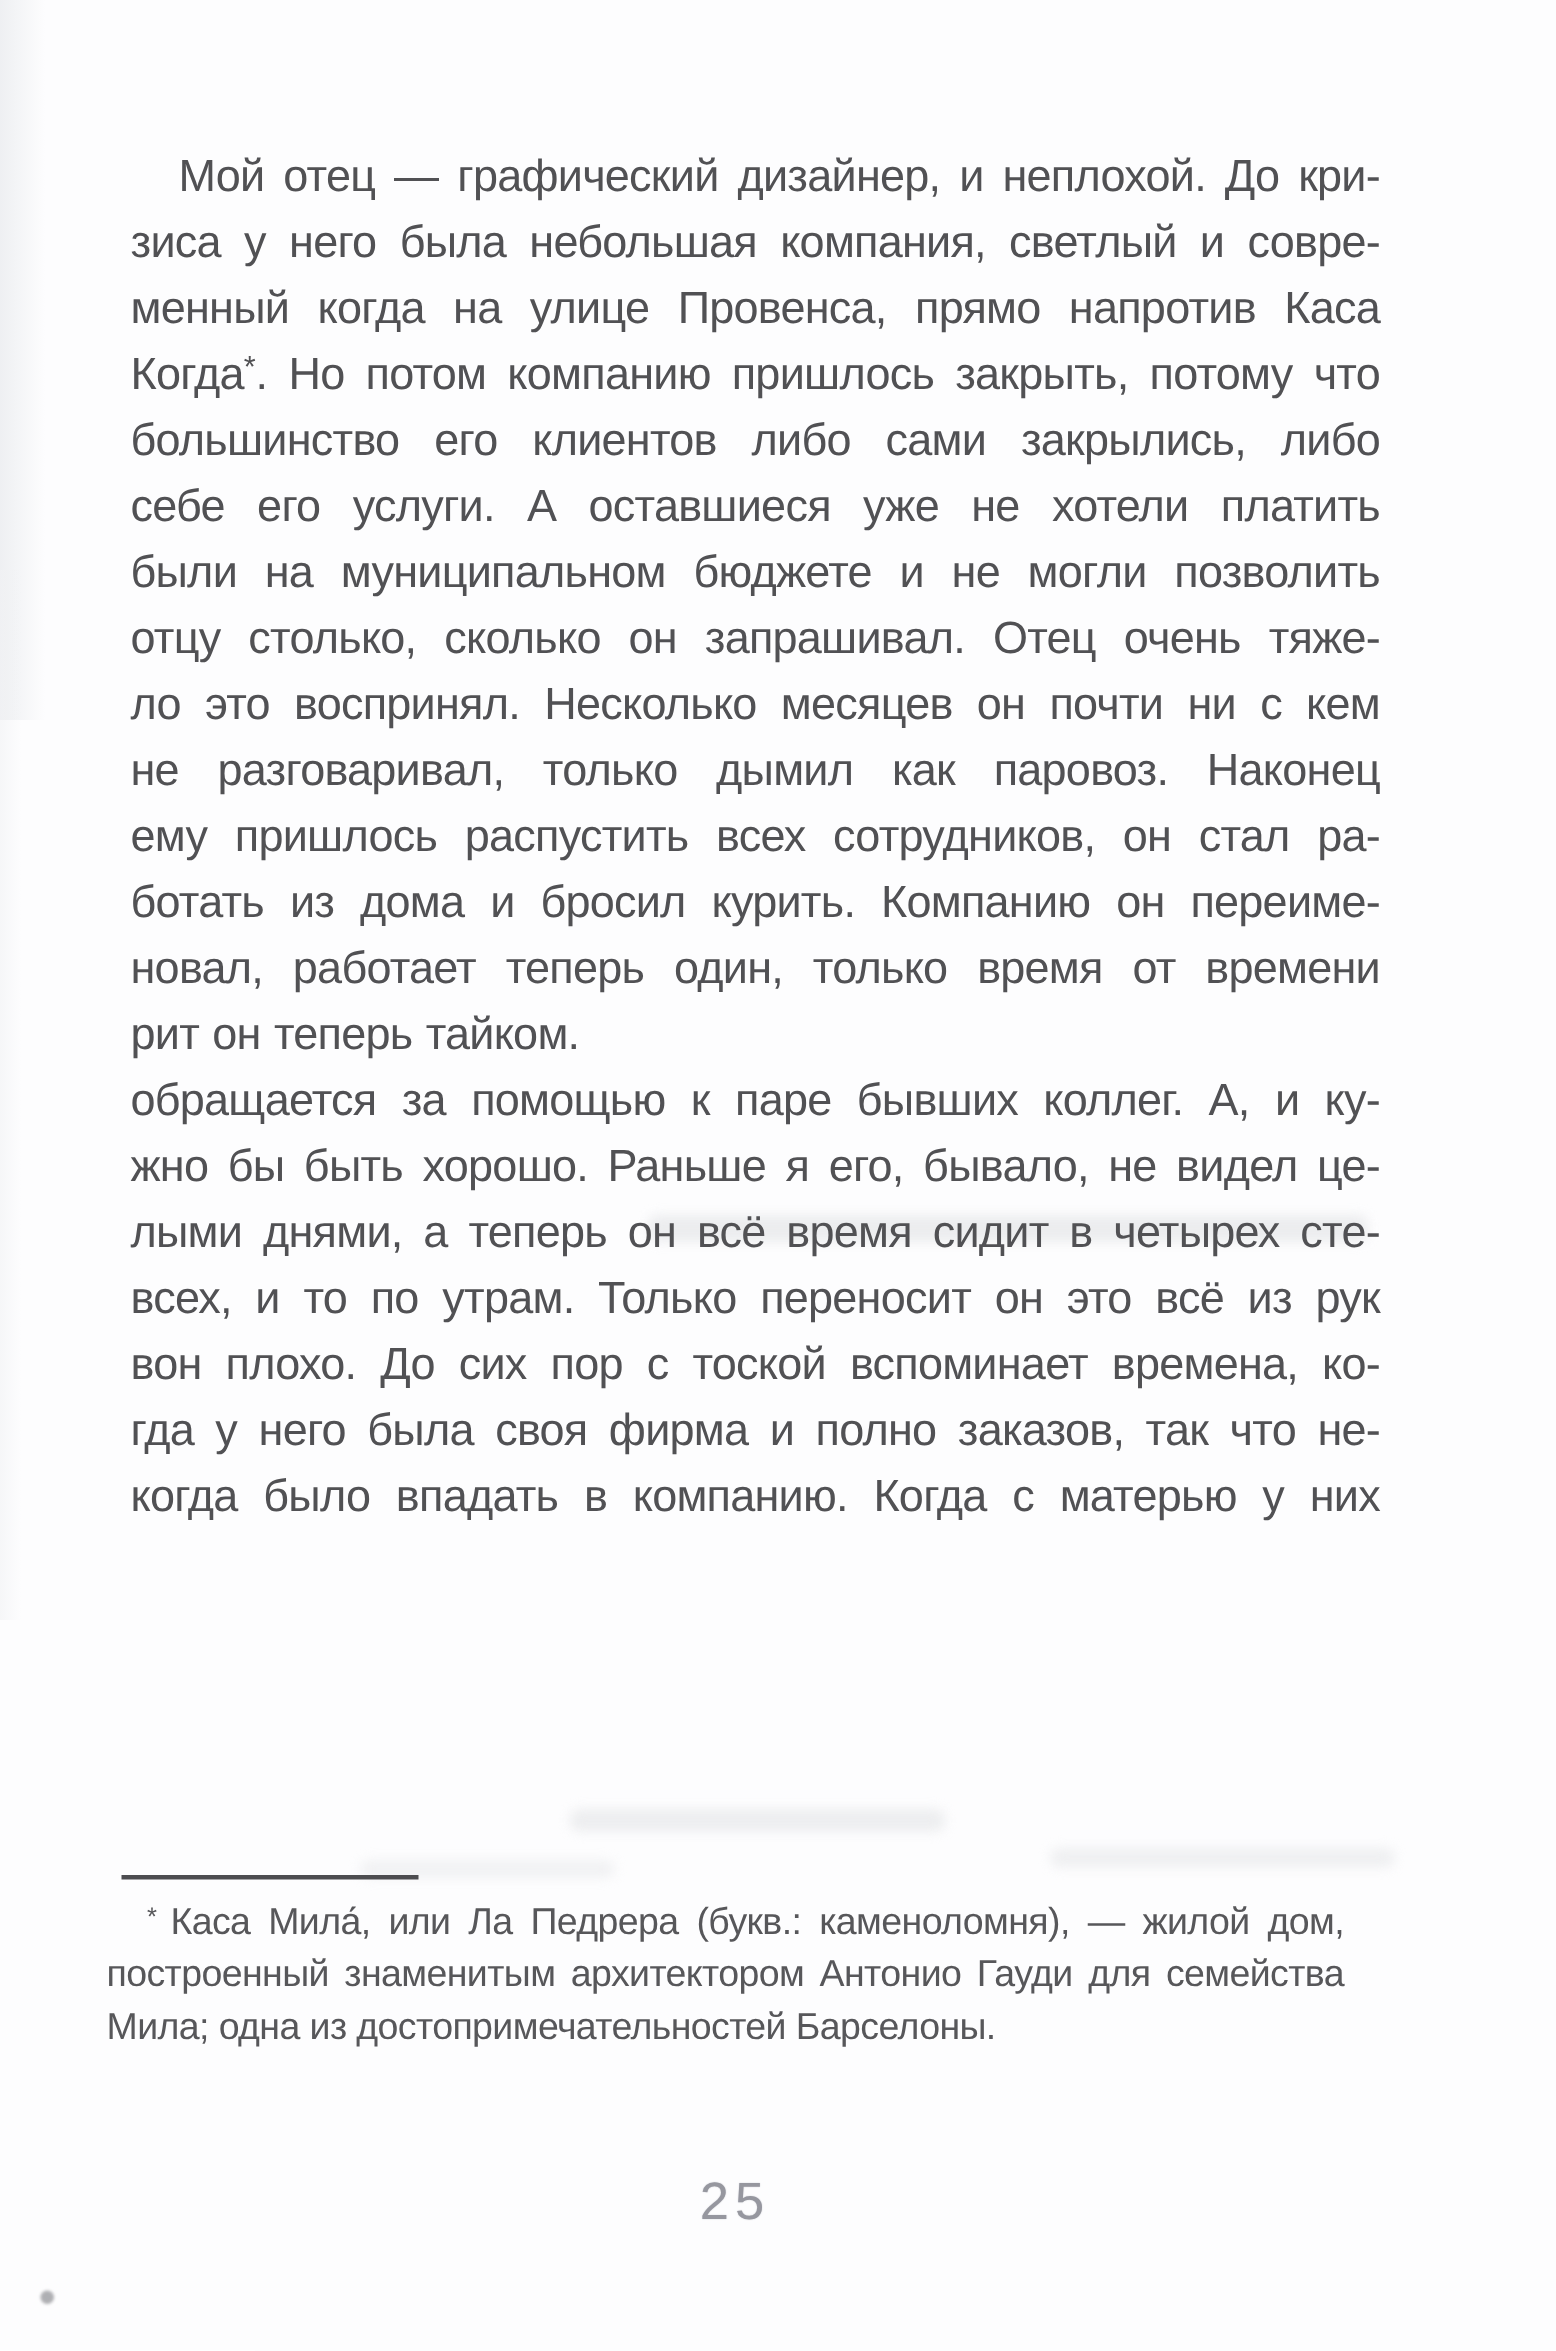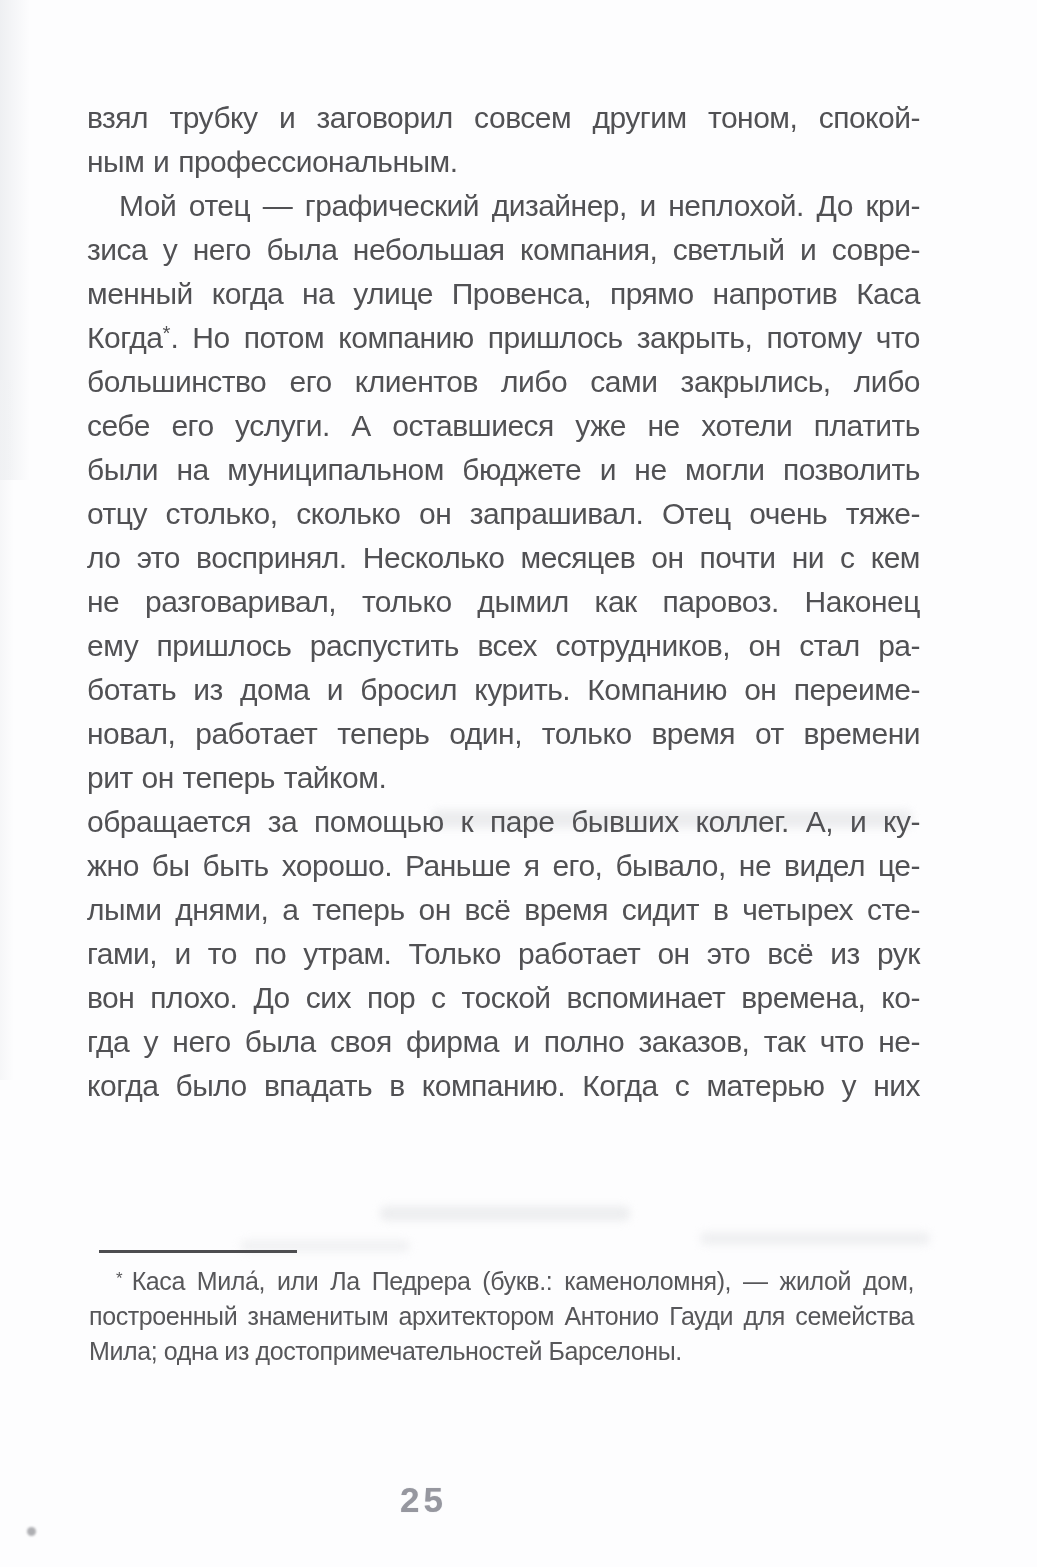--- a/index.html
+++ b/index.html
@@ -81,21 +81,21 @@
   .fn-ref {
     font-size: 0.68em;
     vertical-align: 0.38em;
     line-height: 0;
     letter-spacing: 0;
   }
 
   
   .footnote {
     position: absolute;
-    left: 89px;
+    left: 71px;
     top: 1250px;
     width: 825px;
   }
   .fn-rule {
     margin-left: 10px;
     width: 198px;
     height: 0;
     border-top: 3px solid #4d4d50;
     margin-bottom: 11px;
   }
@@ -111,48 +111,44 @@
   .fline.nojust { text-align-last: left; }
   .fline.findent { text-indent: 27px; }
   .fline .fn-ref { margin-right: 9px; }
 
   
   .pagenum {
     position: absolute;
     left: 400px;
     top: 1448px;
     width: 180px;
+    text-align: center;
     font-size: 35px;
     line-height: 40px;
-    font-weight: bold;
+    font-weight: normal;
     letter-spacing: 4px;
     color: #96979f;
     text-shadow: 0 0 1px #c7c8ce;
-    margin-top: 32px;
   }
 </style>
 </head>
 <body>
 
 <div class="page">
 
   <div class="edge-shade"></div>
   <div class="edge-shade-low"></div>
   <div class="smudge s1"></div>
   <div class="smudge s2"></div>
   <div class="smudge s3"></div>
   <div class="smudge s4"></div>
   <div class="speck"></div>
 
   <main class="body-text">
 
-    <div>
-      <div class="line">взял трубку и заговорил совсем другим тоном, спокой-</div>
-      <div class="line nojust">ным и профессиональным.</div>
-    </div>
 
     <div>
       <div class="line indent">Мой отец — графический дизайнер, и неплохой. До кри-</div>
       <div class="line">зиса у него была небольшая компания, светлый и совре-</div>
       <div class="line">менный когда на улице Провенса, прямо напротив Каса</div>
       <div class="line"><span>Когда</span><sup class="fn-ref">*</sup><span>. Но потом компанию пришлось закрыть, потому что</span></div>
       <div class="line">большинство его клиентов либо сами закрылись, либо</div>
       <div class="line">себе его услуги. А оставшиеся уже не хотели платить</div>
       <div class="line">были на муниципальном бюджете и не могли позволить</div>
       <div class="line">отцу столько, сколько он запрашивал. Отец очень тяже-</div>
@@ -161,21 +157,21 @@
       <div class="line">ему пришлось распустить всех сотрудников, он стал ра-</div>
       <div class="line">ботать из дома и бросил курить. Компанию он переиме-</div>
       <div class="line">новал, работает теперь один, только время от времени</div>
       <div class="line nojust">рит он теперь тайком.</div>
       <div class="line">обращается за помощью к паре бывших коллег. А, и ку-</div>
     </div>
 
     <div>
       <div class="line">жно бы быть хорошо. Раньше я его, бывало, не видел це-</div>
       <div class="line">лыми днями, а теперь он всё время сидит в четырех сте-</div>
-      <div class="line">гами, и то по утрам. Только работает он это всё из рук</div>
+      <div class="line">всех, и то по утрам. Только переносит он это всё из рук</div>
       <div class="line">вон плохо. До сих пор с тоской вспоминает времена, ко-</div>
       <div class="line">гда у него была своя фирма и полно заказов, так что не-</div>
       <div class="line">когда было впадать в компанию. Когда с матерью у них</div>
     </div>
 
   </main>
 
   <div class="footnote">
     <div class="fn-rule"></div>
     <div class="fline findent"><sup class="fn-ref">*</sup><span>Каса Мила́, или Ла Педрера (букв.: каменоломня), — жилой дом,</span></div>

